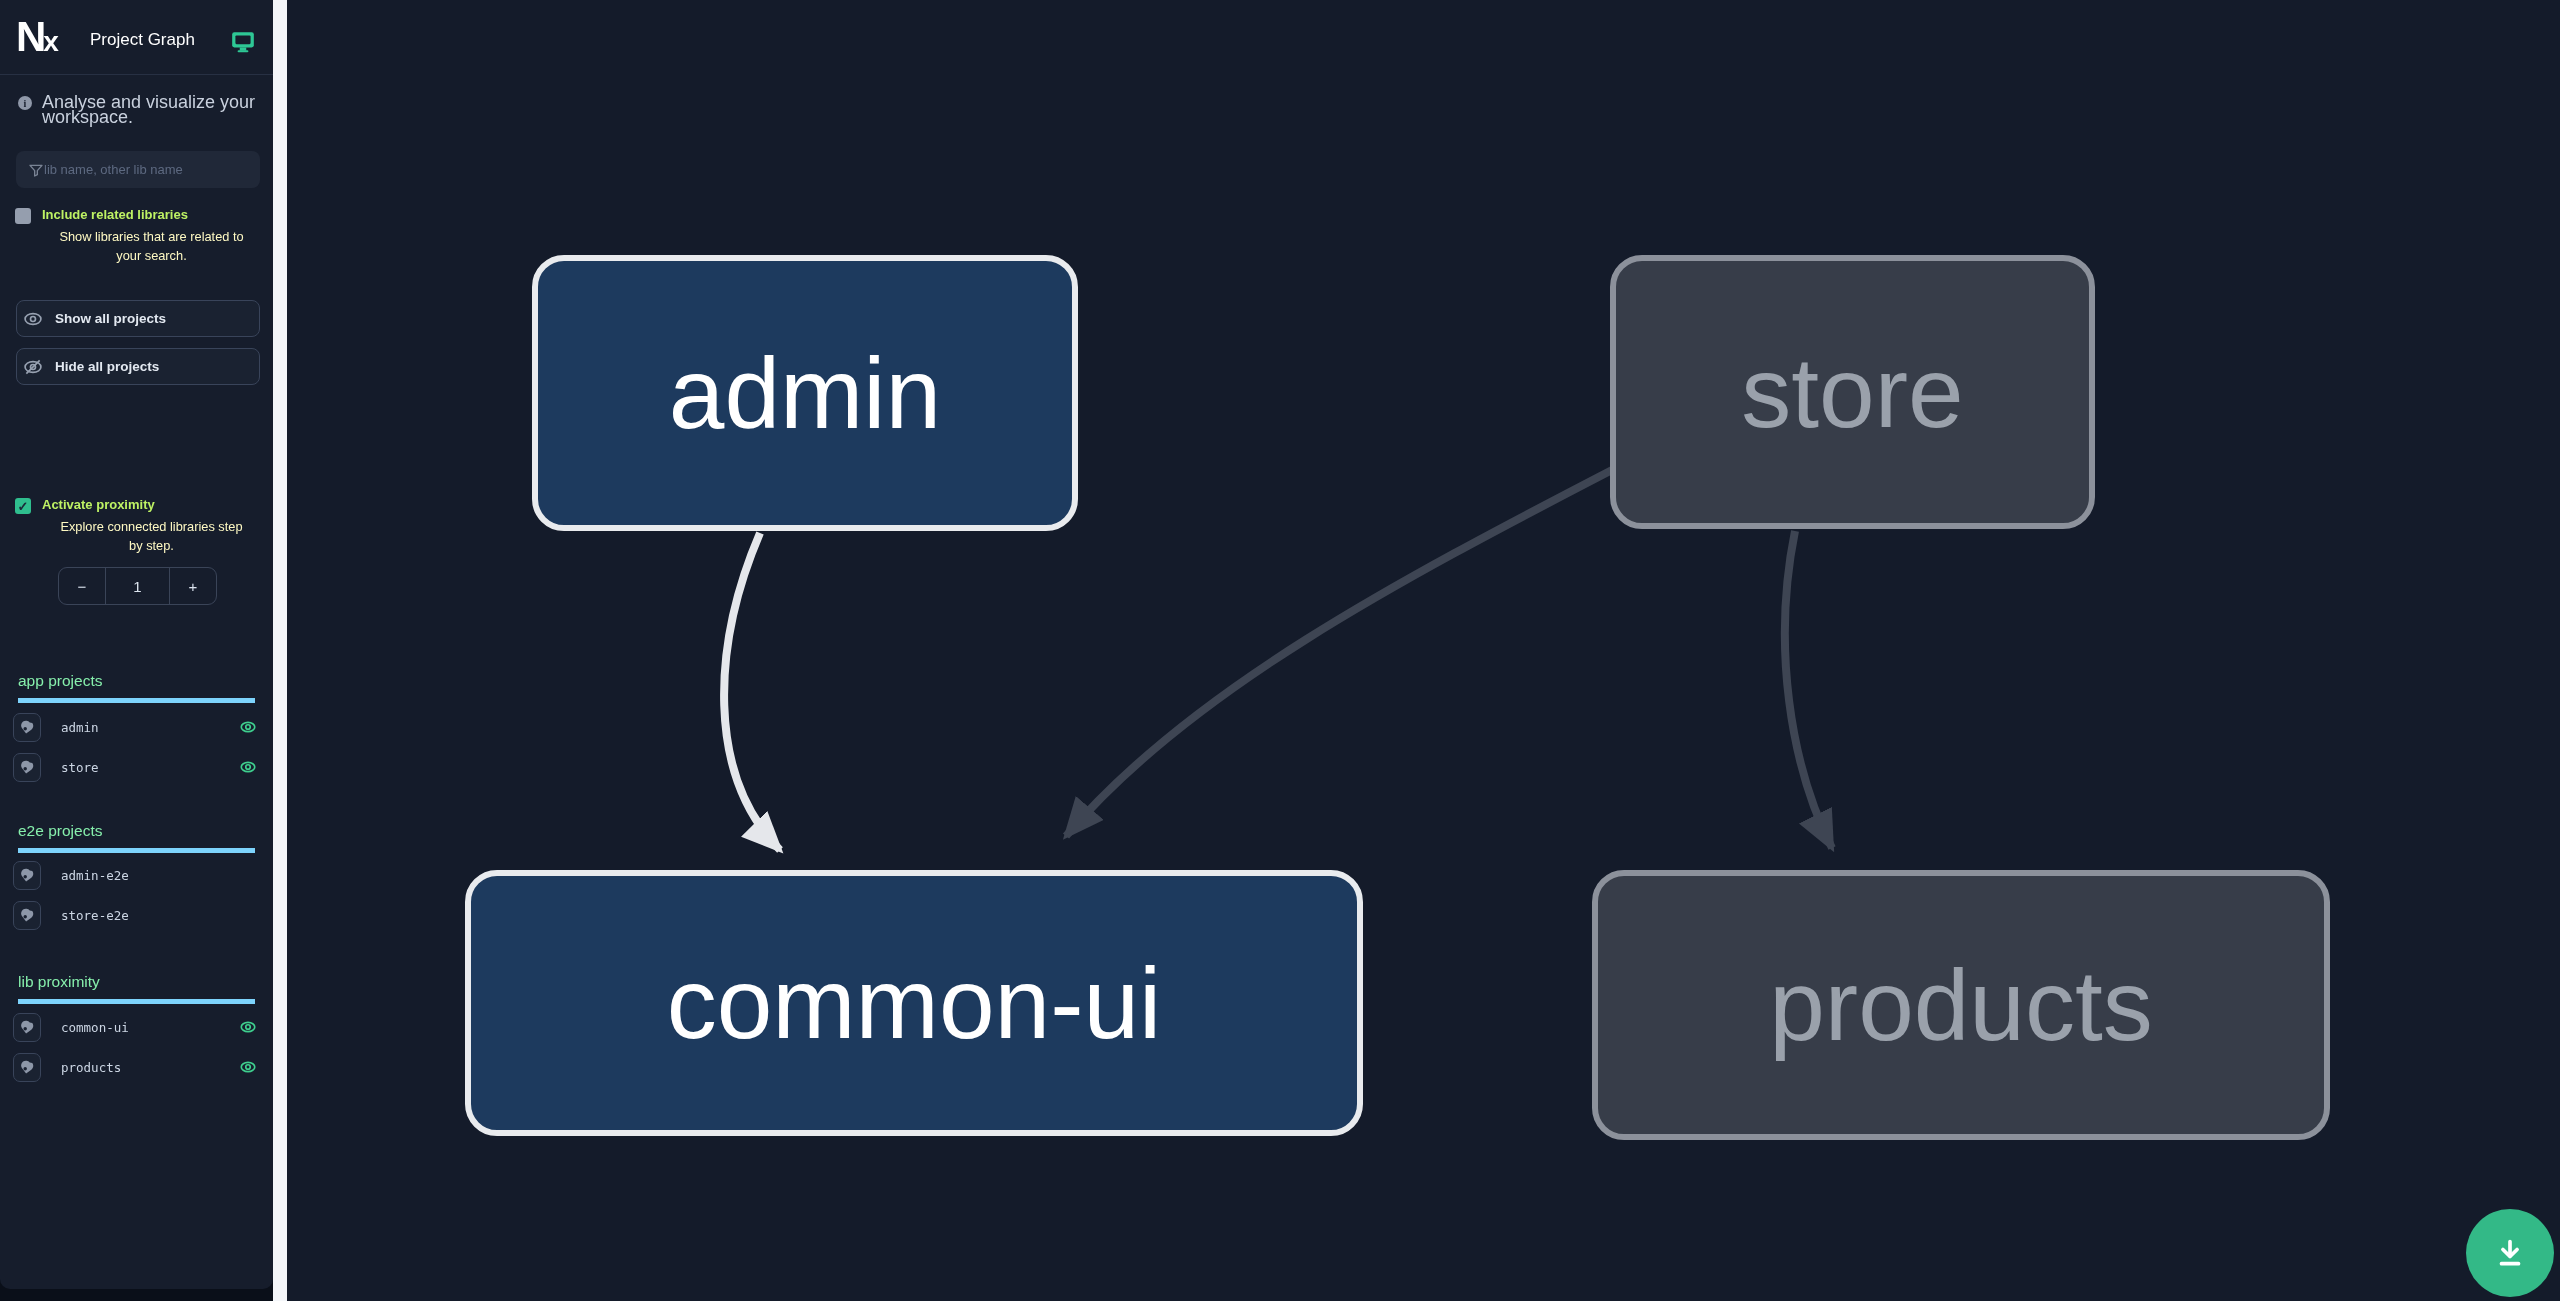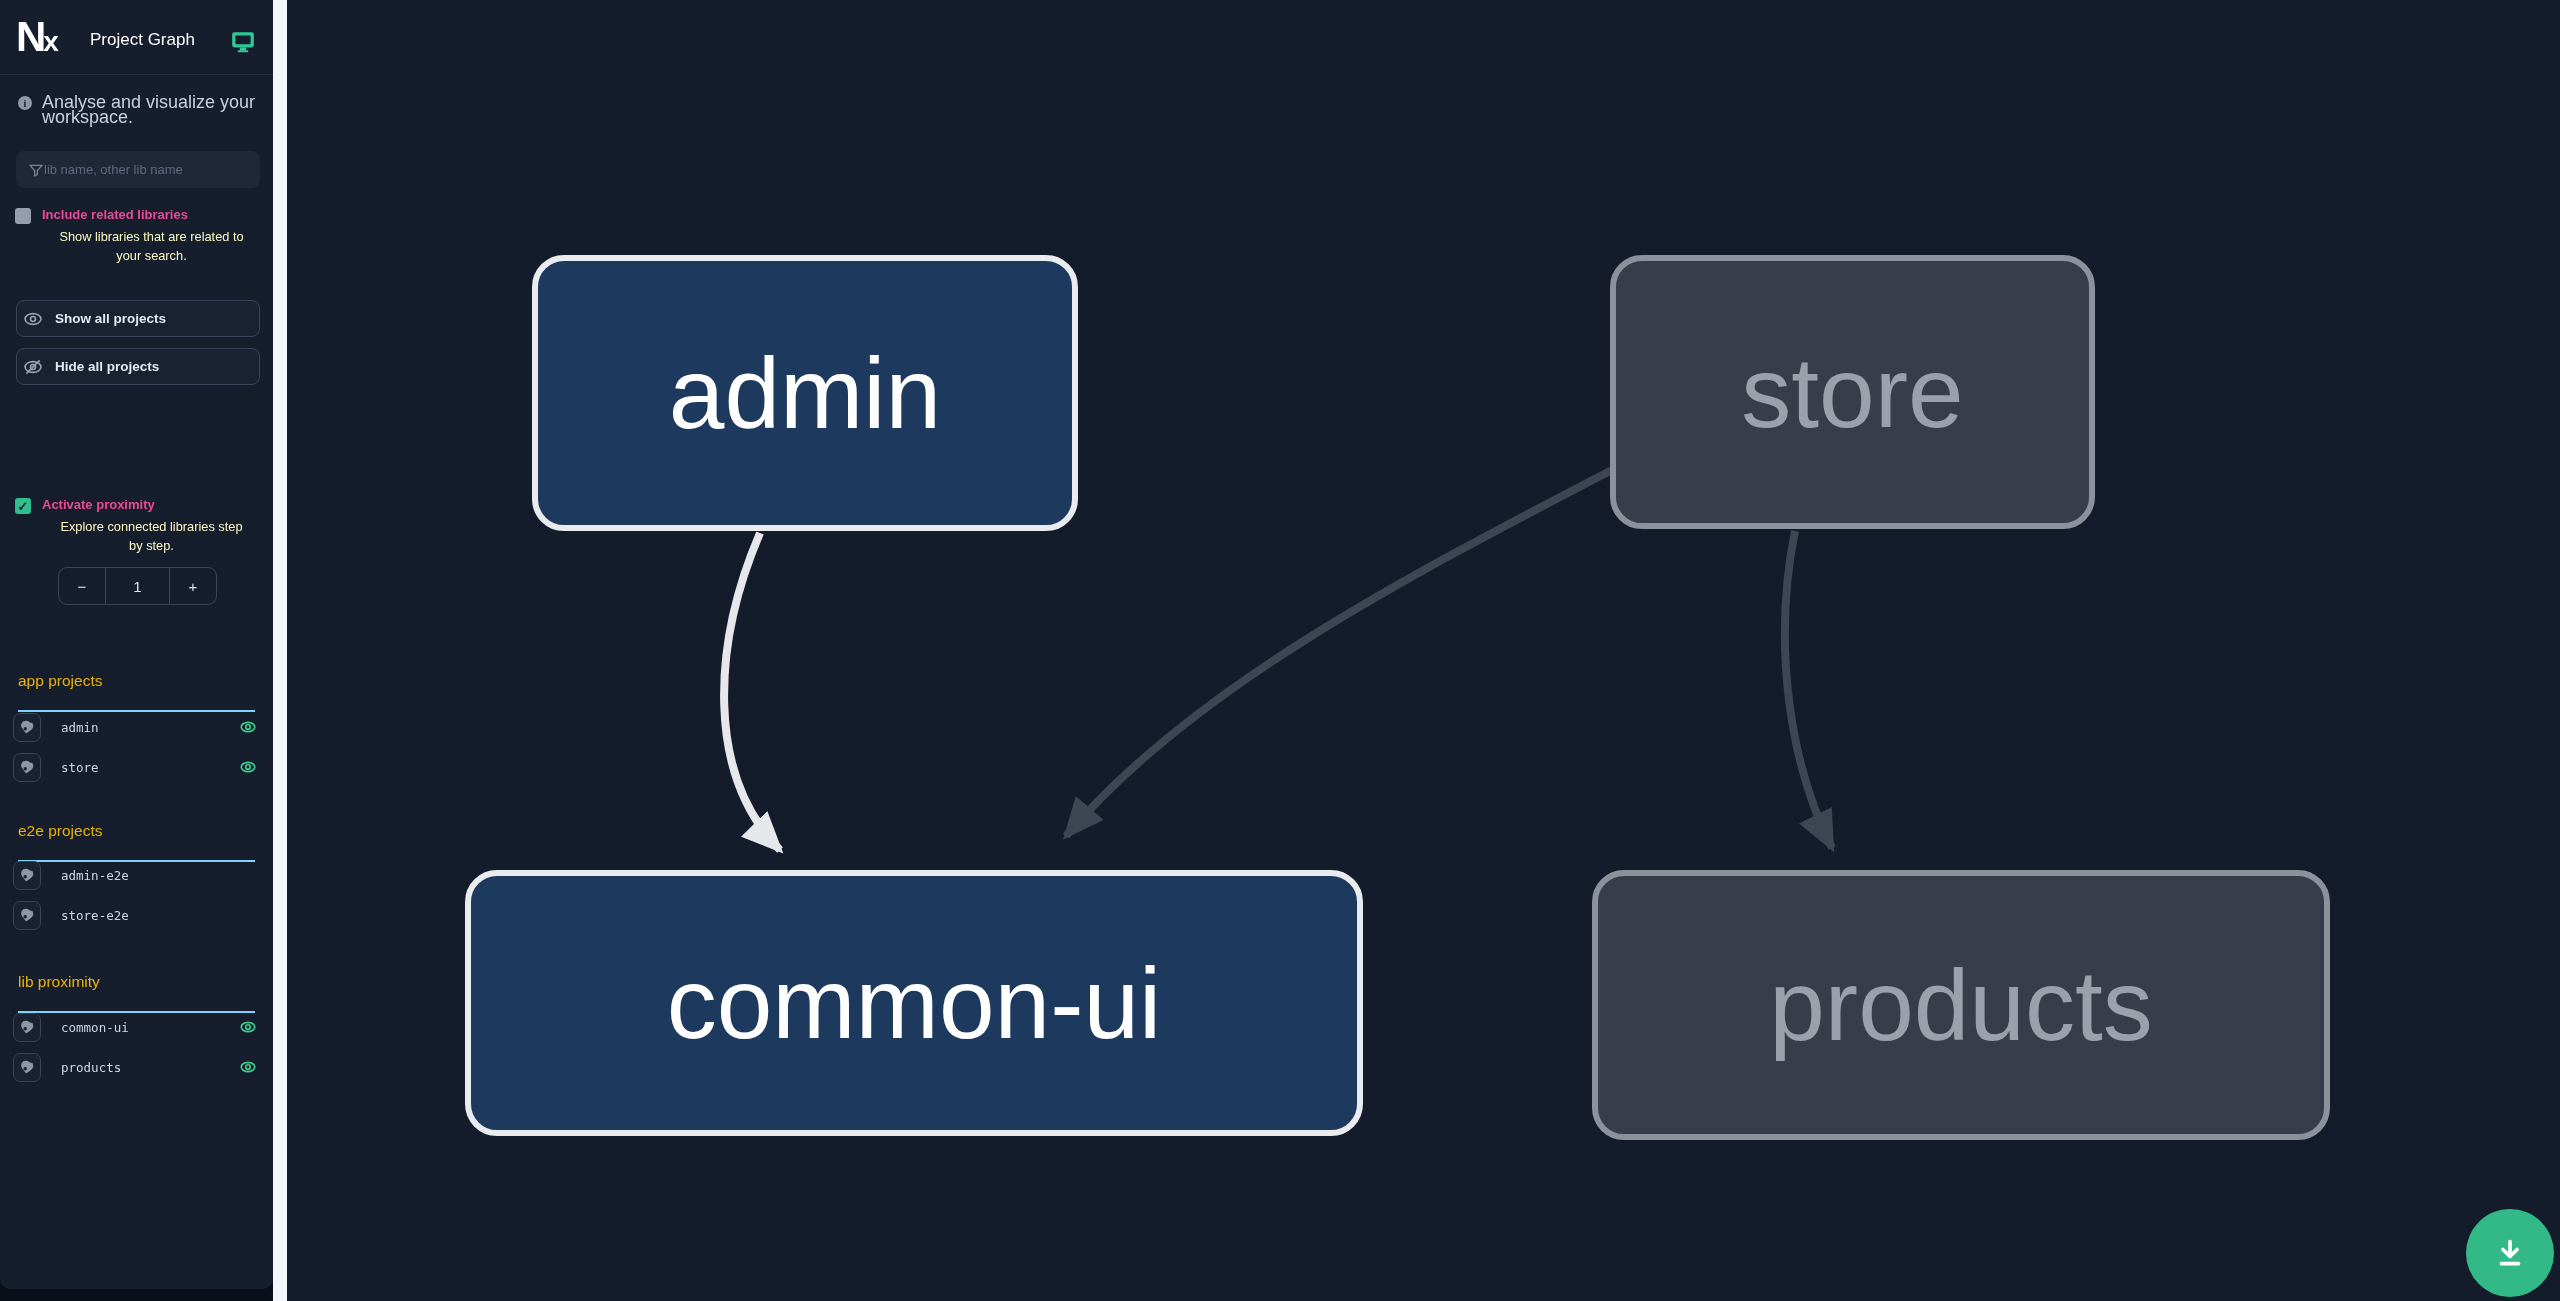--- a/index.html
+++ b/index.html
@@ -38,41 +38,41 @@
                   color:#ef4444; font-size:13px; font-family:"Liberation Sans",sans-serif; }
   .search-input::placeholder { color:#5d6980; }
 
   
   .opt { position:absolute; left:15px; width:246px; }
   .opt .cb { position:absolute; left:0; top:2px; width:16px; height:16px; border-radius:3px;
              display:flex; align-items:center; justify-content:center; font-size:13px; font-weight:700; }
   .cb-gray  { background:#959eae; }
   .cb-white { background:#ffffff; }
   .cb-green { background:#2fbe8e; color:#1b2738; }
-  .opt .lbl { margin-left:27px; color:#ec4899; font-size:13px; font-weight:700; line-height:17px; }
+  .opt .lbl { margin-left:27px; color:#bef264; font-size:13px; font-weight:700; line-height:17px; }
   .opt .hlp { margin-left:27px; margin-top:4px; color:#fef9c3; font-size:12.8px; line-height:19px;
               white-space:pre-line;text-align:center; }
 
   
   .sb-btn { position:absolute; left:16px; width:244px; height:37px; background:#1a2231;
             border:1px solid #39445a; border-radius:8px; display:flex; align-items:center;
             padding:0 6px; cursor:pointer; }
   .sb-btn .t { margin-left:12px; color:#e3e9f1; font-size:13.5px; font-weight:700; }
 
   
   .stepper { position:absolute; left:58px; top:567px; width:159px; height:38px;
              border:1px solid #3a4458; border-radius:9px; display:flex; overflow:hidden; }
   .stepper .cell { display:flex; align-items:center; justify-content:center; color:#dbe3ee; font-size:15px; }
   .stepper .dec { width:47px; border-right:1px solid #3a4458; }
   .stepper .val { width:63px; font-weight:400; }
   .stepper .inc { width:47px; border-left:1px solid #3a4458; }
 
   
-  .section-h { position:absolute; left:18px; width:237px; color:#eab308; font-size:15.5px;
-               padding-bottom:20px; border-bottom:2px solid #7dd3fc; }
+  .section-h { position:absolute; left:18px; width:237px; color:#86efac; font-size:15.5px;
+               padding-bottom:8px; border-bottom:5px solid #7dd3fc; }
   .prow { position:absolute; left:13px; width:244px; height:30px; display:flex; align-items:center; }
   .focus-btn { width:28px; height:29px; border:1px solid #39445a; border-radius:7px; background:#1a2231;
                display:flex; align-items:center; justify-content:center; flex:none; cursor:pointer; }
   .pname { margin-left:20px; color:#ccd6e4; font-size:12.5px; font-family:"DejaVu Sans Mono",monospace; }
   .eye-slot { margin-left:auto; display:flex; align-items:center; }
 
   
   .node { position:absolute; border-radius:32px; display:flex; align-items:center; justify-content:center;
           z-index:2; font-family:"Liberation Sans",sans-serif; }
   .node-focused { background:#1d3a5e; border:6px solid #e9ebee; color:#ffffff; }

